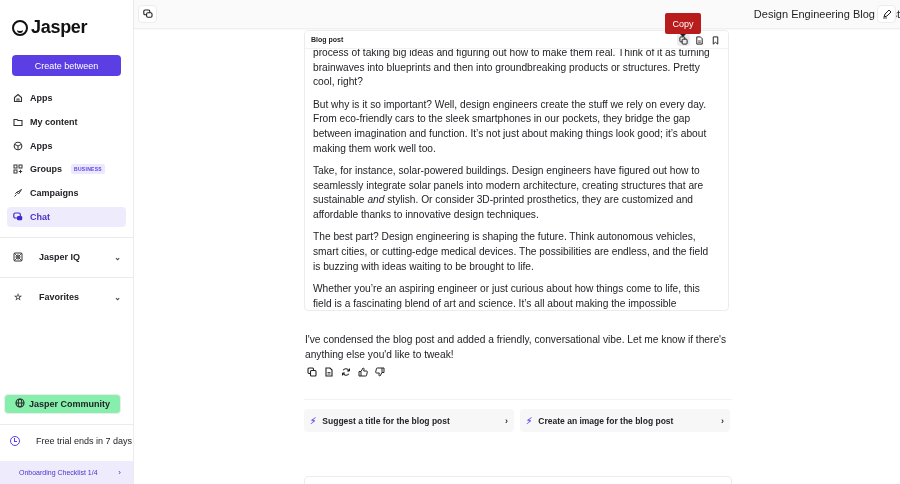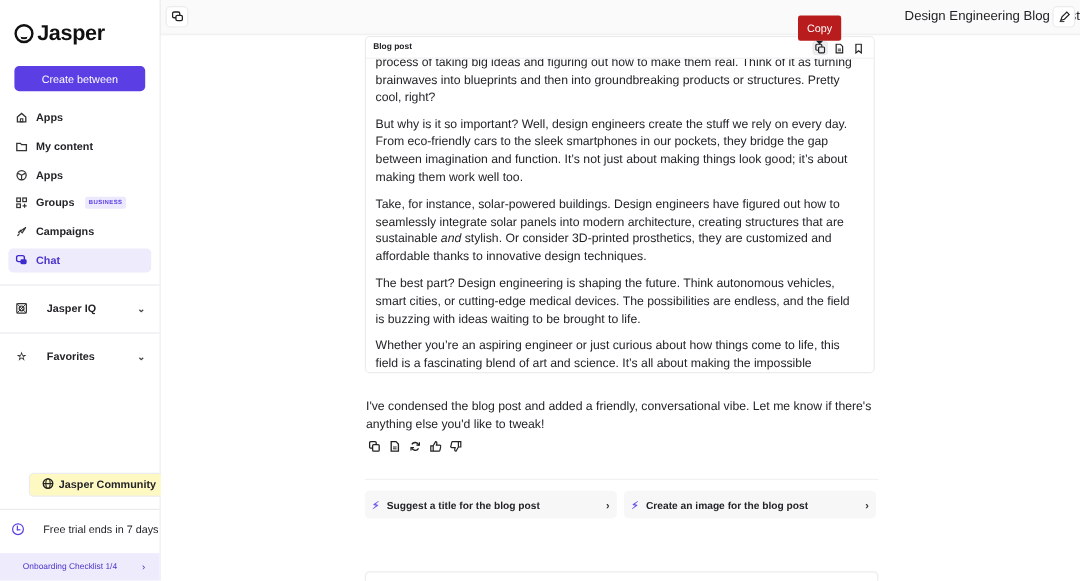--- a/index.html
+++ b/index.html
@@ -16,21 +16,21 @@
 
   .nav { position: absolute; left: 7px; top: 88px; width: 119px; }
   .nav-item { height: 20px; display: flex; align-items: center; gap: 7px; padding-left: 6px; font-size: 9px; font-weight: 700; color: #232328; border-radius: 4px; margin-bottom: 3.8px; }
   .nav-item.active { background: #eeebfd; color: #4b34c9; }
   .nav-icon { width: 10px; height: 10px; display: flex; align-items: center; justify-content: center; font-size: 9px; color: #333; }
   .nav-item.active .nav-icon { color: #3e2ad1; }
   .badge { font-size: 5px; background: #ece8fd; color: #5c3fe4; padding: 2px 3px; border-radius: 2px; letter-spacing: 0.3px; margin-left: 2px; font-weight: 700; }
   .divider { position: absolute; left: 0; width: 133px; height: 1px; background: #ececee; }
   .collapse-item { position: absolute; left: 13px; width: 108px; height: 16px; display: flex; align-items: center; gap: 16px; font-size: 9px; font-weight: 700; color: #232328; }
   .collapse-item .chev { margin-left: auto; font-size: 8px; color: #444; }
-  .community-btn { position: absolute; left: 24px; top: 394px; width: 117px; height: 20px; background: #fef9c3; border: 1px solid #ececee; border-radius: 4px; display: flex; align-items: center; justify-content: center; gap: 4px; font-size: 9px; font-weight: 700; color: #232328; }
+  .community-btn { position: absolute; left: 4px; top: 394px; width: 117px; height: 20px; background: #86efac; border: 1px solid #ececee; border-radius: 4px; display: flex; align-items: center; justify-content: center; gap: 4px; font-size: 9px; font-weight: 700; color: #232328; }
   .trial { position: absolute; left: 10px; top: 436px; font-size: 9px; color: #232328; display: flex; align-items: center; gap: 16px; }
   .trial-icon { width: 10px; height: 10px; border: 1.4px solid #5c3fe4; border-radius: 50%; position: relative; }
   .trial-icon::after { content: ""; position: absolute; left: 3px; top: 1px; width: 2px; height: 3px; border-left: 1.2px solid #5c3fe4; border-bottom: 1.2px solid #5c3fe4; }
   .onboarding { position: absolute; left: 0; top: 461px; width: 133px; height: 23px; background: #eeebfd; display: flex; align-items: center; padding-left: 19px; font-size: 7px; color: #4b34c9; }
   .onboarding .chev { margin-left: auto; margin-right: 12px; color: #4b34c9; font-size: 8px; }
 
   
   .topbar { position: absolute; left: 134px; top: 0; width: 766px; height: 29px; background: #fafafa; border-bottom: 1px solid #efefef; box-shadow: 0 1px 3px rgba(0,0,0,0.04); }
   .topbar-left-btn { position: absolute; left: 4px; top: 5px; width: 19px; height: 18px; border: 1px solid #ececee; border-radius: 4px; background: #fff; display: flex; align-items: center; justify-content: center; font-size: 8px; color: #333; }
   .title { position: absolute; left: 0; right: 0; top: 8px; text-align: right; font-size: 11px; color: #1f1f23; }

